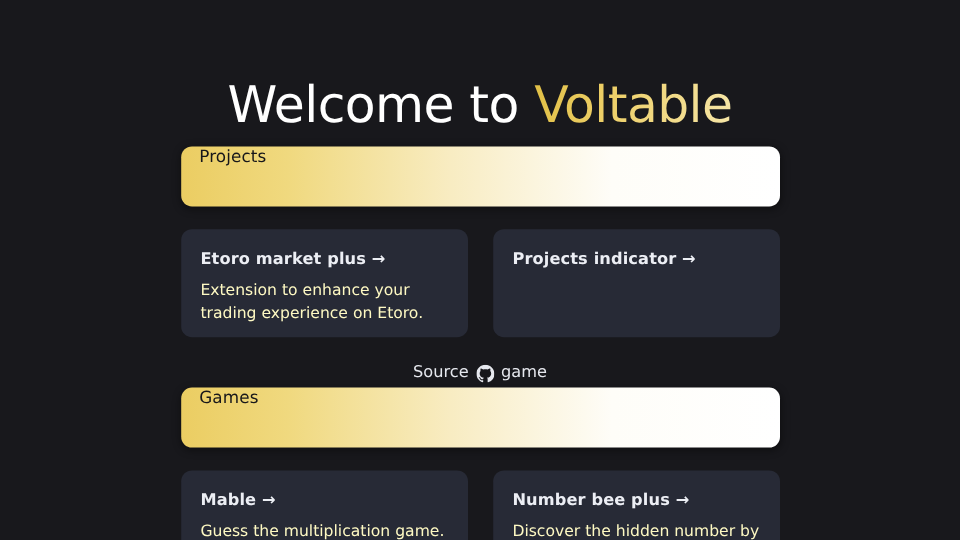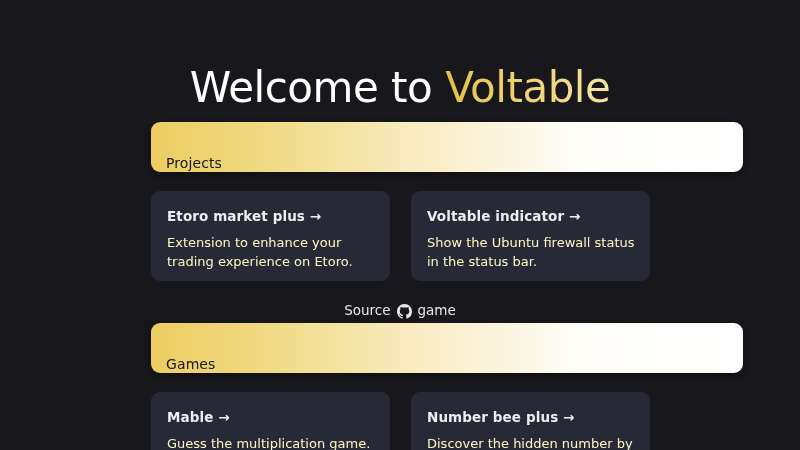--- a/index.html
+++ b/index.html
@@ -42,27 +42,27 @@
     -webkit-background-clip: text;
     background-clip: text;
     color: transparent;
     -webkit-text-fill-color: transparent;
   }
 
   
   .section-banner {
     position: absolute;
     left: 151px;
-    width: 592px;
+    width: 499px;
     height: 50px;
     border-radius: 9px;
     background-image: linear-gradient(90deg, #ebcd62 0%, #f0d97f 18%, #f8ecc2 45%, #fefdf8 72%, #ffffff 100%);
     box-shadow: 0 2px 7px rgba(0,0,0,0.45);
     display: flex;
-    align-items: flex-end;
+    align-items: flex-start;
     box-sizing: border-box;
     padding-left: 15px;
   }
   .section-banner .section-label {
     font-size: 14px;
     line-height: 18px;
     font-weight: 400;
     color: #17171a;
     letter-spacing: 0.1px;
   }
@@ -142,22 +142,21 @@
   <div class="section-banner" id="banner-projects">
     <span class="section-label">Projects</span>
   </div>
 
   <div class="card-grid" id="grid-projects">
     <div class="card">
       <div class="card-title">Etoro market plus →</div>
       <div class="card-desc">Extension to enhance your trading experience on Etoro.</div>
     </div>
     <div class="card">
-      <div class="card-title">Voltable indicator →</div>
-      <div class="card-desc">Show the Ubuntu firewall status in the status bar.</div>
+      <div class="card-title">Projects indicator →</div>
     </div>
   </div>
 
   <div class="source-link-row">
     <span>Source</span>
     <span class="gh-icon">
       <svg viewBox="0 0 16 16" aria-hidden="true">
         <path fill="#e6e8ee" d="M8 0C3.58 0 0 3.58 0 8c0 3.54 2.29 6.53 5.47 7.59.4.07.55-.17.55-.38 0-.19-.01-.82-.01-1.49-2.01.37-2.53-.49-2.69-.94-.09-.23-.48-.94-.82-1.13-.28-.15-.68-.52-.01-.53.63-.01 1.08.58 1.23.82.72 1.21 1.87.87 2.33.66.07-.52.28-.87.51-1.07-1.78-.2-3.64-.89-3.64-3.95 0-.87.31-1.59.82-2.15-.08-.2-.36-1.02.08-2.12 0 0 .67-.21 2.2.82.64-.18 1.32-.27 2-.27s1.36.09 2 .27c1.53-1.04 2.2-.82 2.2-.82.44 1.1.16 1.92.08 2.12.51.56.82 1.27.82 2.15 0 3.07-1.87 3.75-3.65 3.95.29.25.54.73.54 1.48 0 1.07-.01 1.93-.01 2.2 0 .21.15.46.55.38A8.01 8.01 0 0 0 16 8c0-4.42-3.58-8-8-8z"></path>
       </svg>
     </span>

